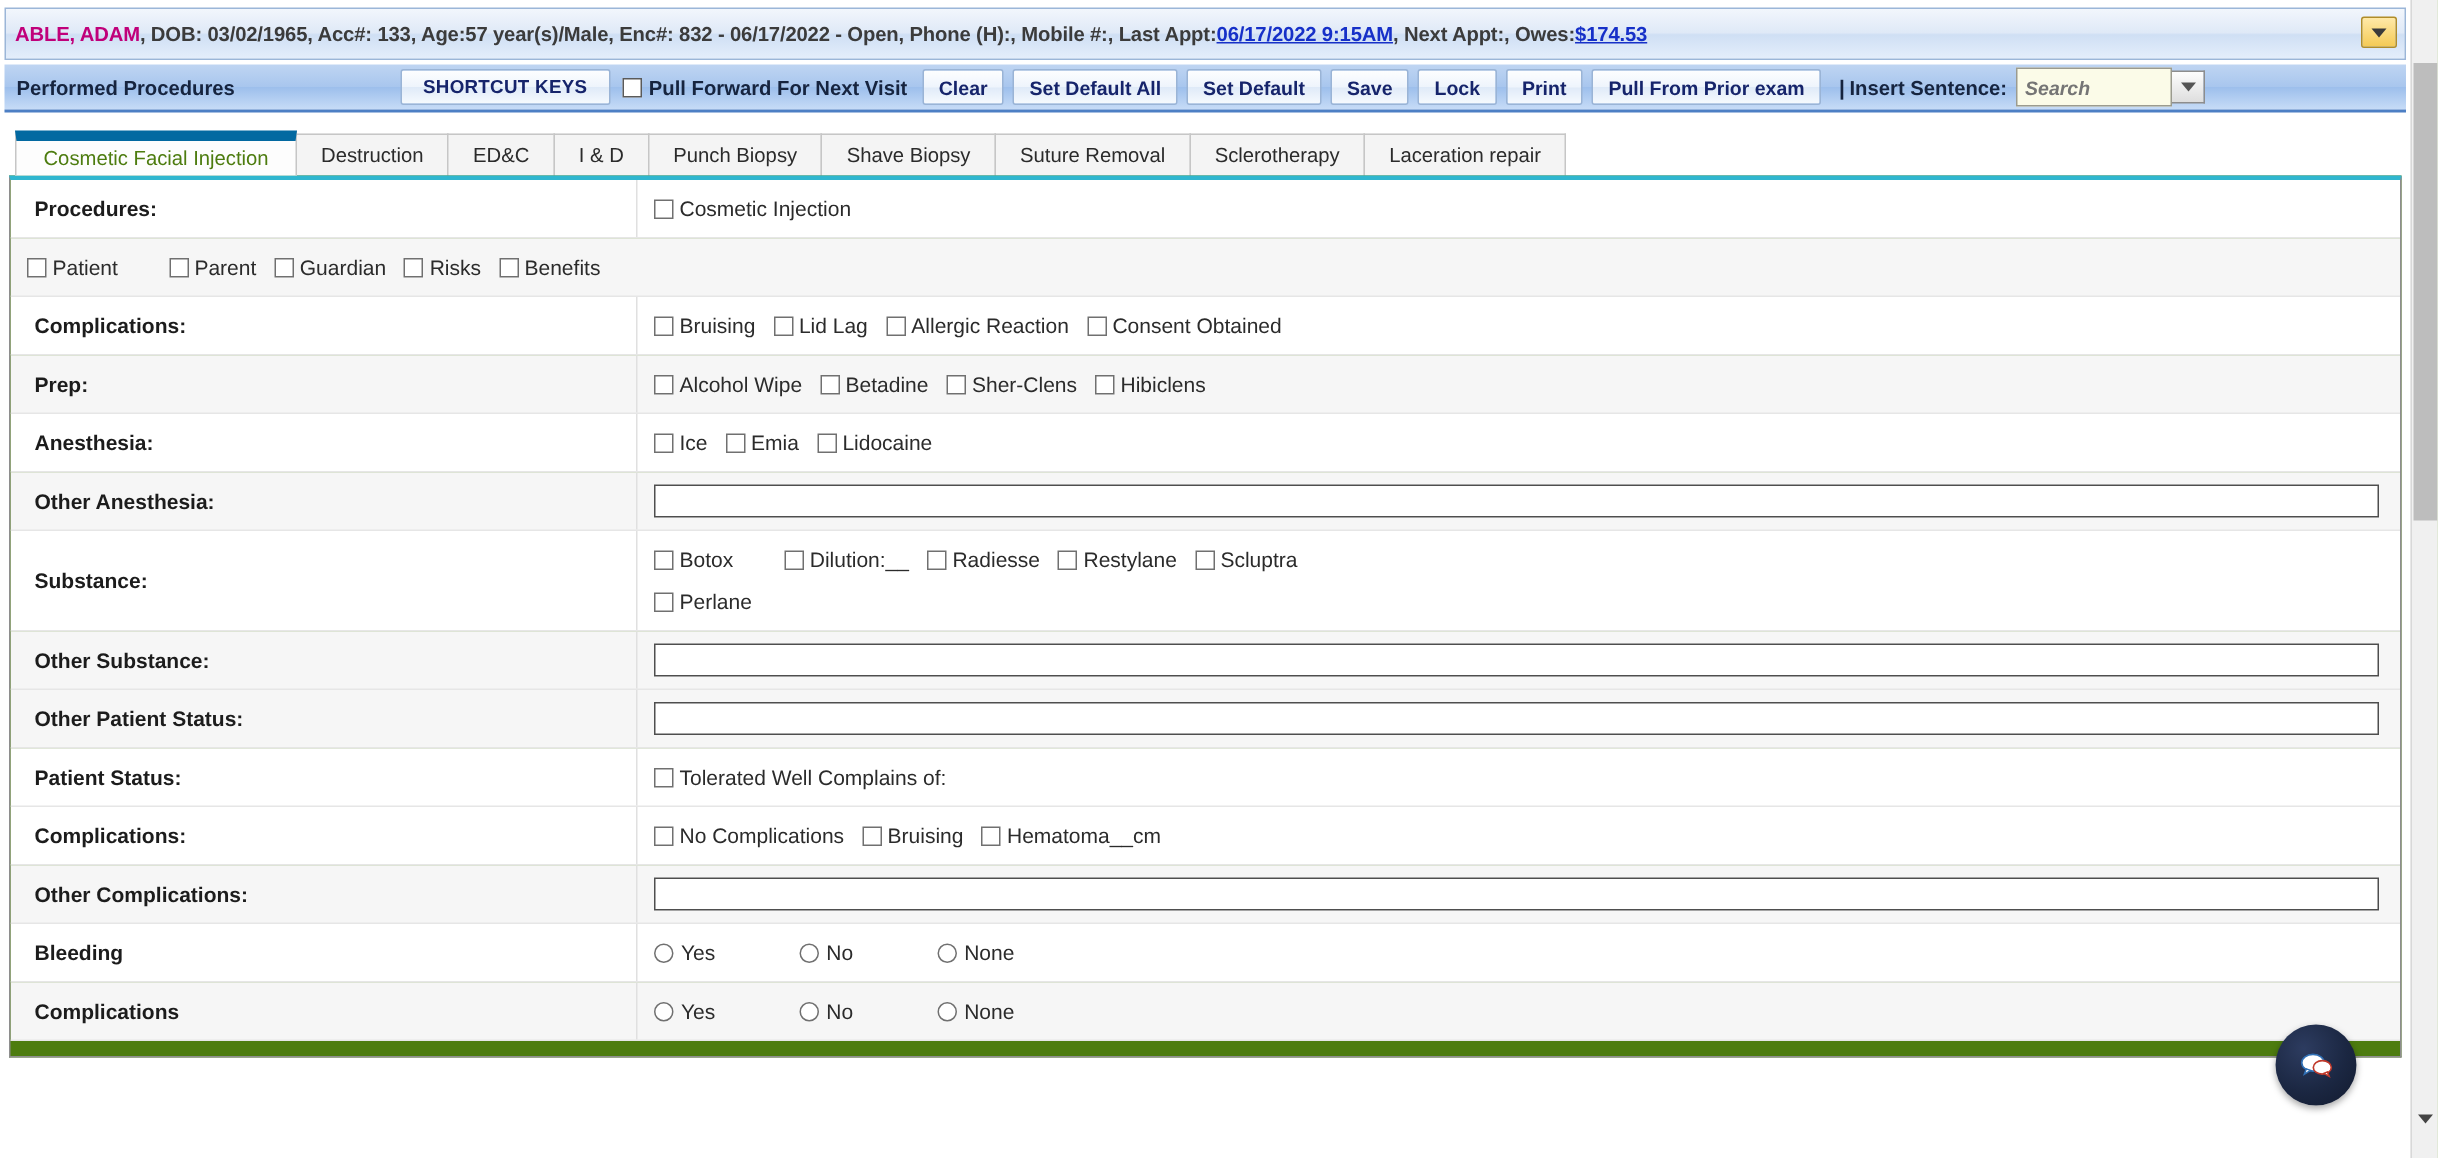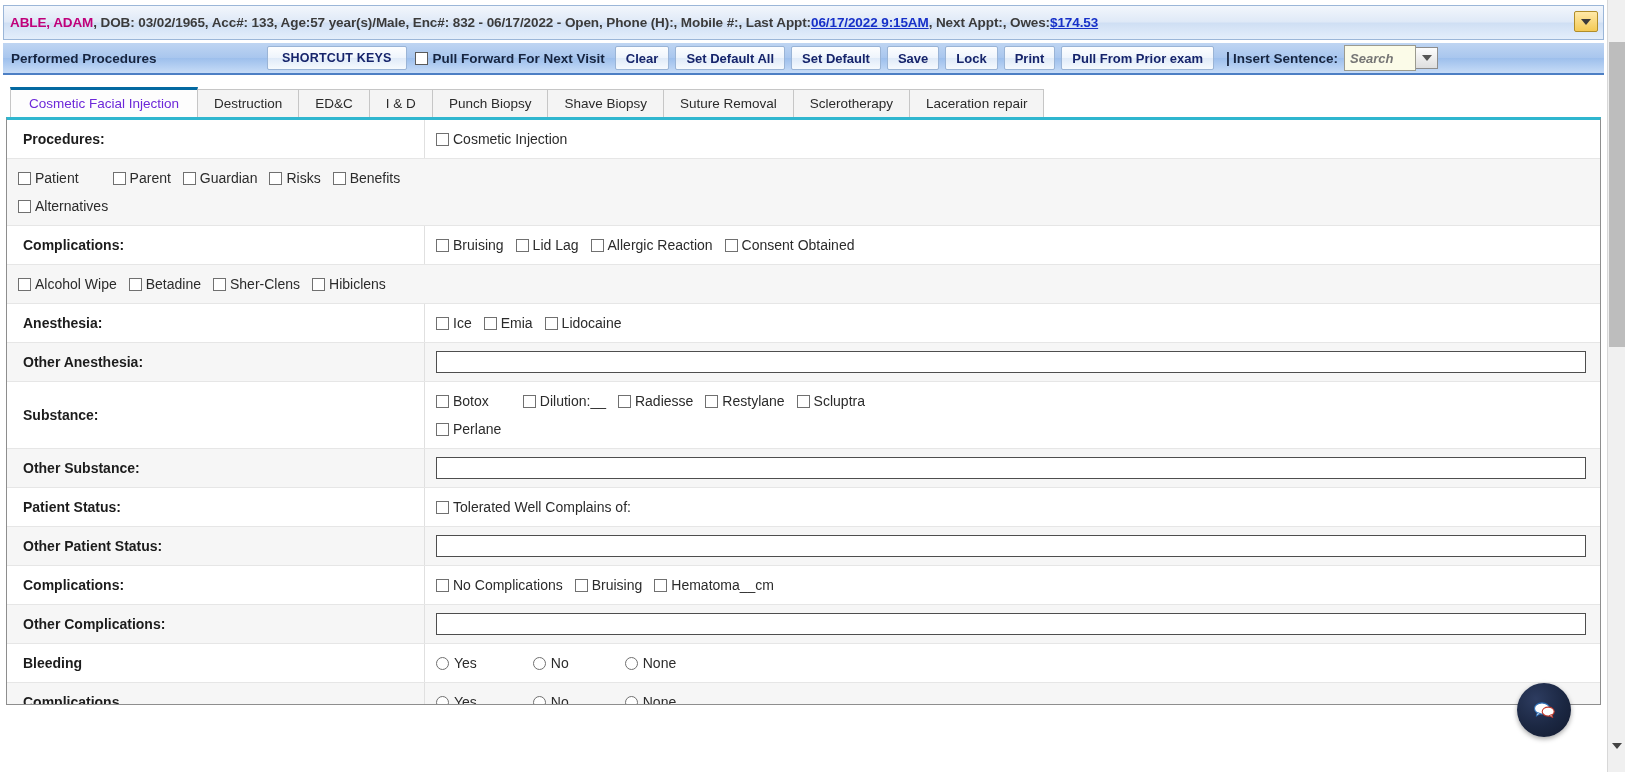--- a/index.html
+++ b/index.html
@@ -124,21 +124,21 @@
   .tb-sep {
     font-size: 14px; font-weight: bold; color: #16243f;
     margin: 0 3px 0 6px;
   }
   .tb-insert-label {
     font-size: 13.5px; font-weight: bold; color: #16243f;
     margin-right: 6px;
   }
   .tb-search-wrap { display: flex; align-items: center; }
   .tb-search {
-    width: 72px; height: 22px;
+    width: 104px; height: 22px;
     background: #fbfbe8;
     border: 1px solid #9b9b8f;
     font-family: "Liberation Sans", sans-serif;
     font-size: 13px; font-style: italic; font-weight: bold;
     color: #6d6d60;
     padding: 12px 5px;
     outline: none;
   }
   .tb-search-btn {
     width: 22px; height: 22px;
@@ -171,22 +171,22 @@
     font-size: 13.5px;
     display: flex; align-items: center; justify-content: center;
     padding: 0 16px;
     margin-right: -1px;
     cursor: pointer;
     position: relative;
   }
   .tab.active {
     background: #fdfdfd;
     height: 30px;
-    border-top: 3px solid #0369a1;
-    color: #6d28d9;
+    border-top: 7px solid #0369a1;
+    color: #4d7c0f;
     z-index: 2;
     padding: 0 18px;
   }
 
   
   .panel {
     position: relative;
     margin: 0 6px 0 6px;
     height: 588px;
     border: 1px solid #8e8e8e;
@@ -385,26 +385,20 @@
               </label>
               <label class="opt">
                 <span class="cbx"></span>
                 <span class="otext">Risks</span>
               </label>
               <label class="opt">
                 <span class="cbx"></span>
                 <span class="otext">Benefits</span>
               </label>
             </div>
-            <div class="optline">
-              <label class="opt">
-                <span class="cbx"></span>
-                <span class="otext">Alternatives</span>
-              </label>
-            </div>
           </div>
         </div>
         <div class="frow">
           <div class="flabel">Complications:</div>
           <div class="fvalue">
             <div class="optline">
               <label class="opt">
                 <span class="cbx"></span>
                 <span class="otext">Bruising</span>
               </label>
@@ -417,20 +411,21 @@
                 <span class="otext">Allergic Reaction</span>
               </label>
               <label class="opt">
                 <span class="cbx"></span>
                 <span class="otext">Consent Obtained</span>
               </label>
             </div>
           </div>
         </div>
         <div class="frow alt">
+          <div class="flabel">Prep:</div>
           <div class="fvalue">
             <div class="optline">
               <label class="opt">
                 <span class="cbx"></span>
                 <span class="otext">Alcohol Wipe</span>
               </label>
               <label class="opt">
                 <span class="cbx"></span>
                 <span class="otext">Betadine</span>
               </label>
@@ -502,35 +497,35 @@
               </label>
             </div>
           </div>
         </div>
         <div class="frow alt">
           <div class="flabel">Other Substance:</div>
           <div class="fvalue">
             <input type="text" class="ftext" value="" style="">
           </div>
         </div>
+        <div class="frow alt">
+          <div class="flabel">Other Patient Status:</div>
+          <div class="fvalue">
+            <input type="text" class="ftext" value="" style="">
+          </div>
+        </div>
         <div class="frow">
           <div class="flabel">Patient Status:</div>
           <div class="fvalue">
             <div class="optline">
               <label class="opt">
                 <span class="cbx"></span>
                 <span class="otext">Tolerated Well Complains of:</span>
               </label>
             </div>
-          </div>
-        </div>
-        <div class="frow alt">
-          <div class="flabel">Other Patient Status:</div>
-          <div class="fvalue">
-            <input type="text" class="ftext" value="" style="">
           </div>
         </div>
         <div class="frow">
           <div class="flabel">Complications:</div>
           <div class="fvalue">
             <div class="optline">
               <label class="opt">
                 <span class="cbx"></span>
                 <span class="otext">No Complications</span>
               </label>

